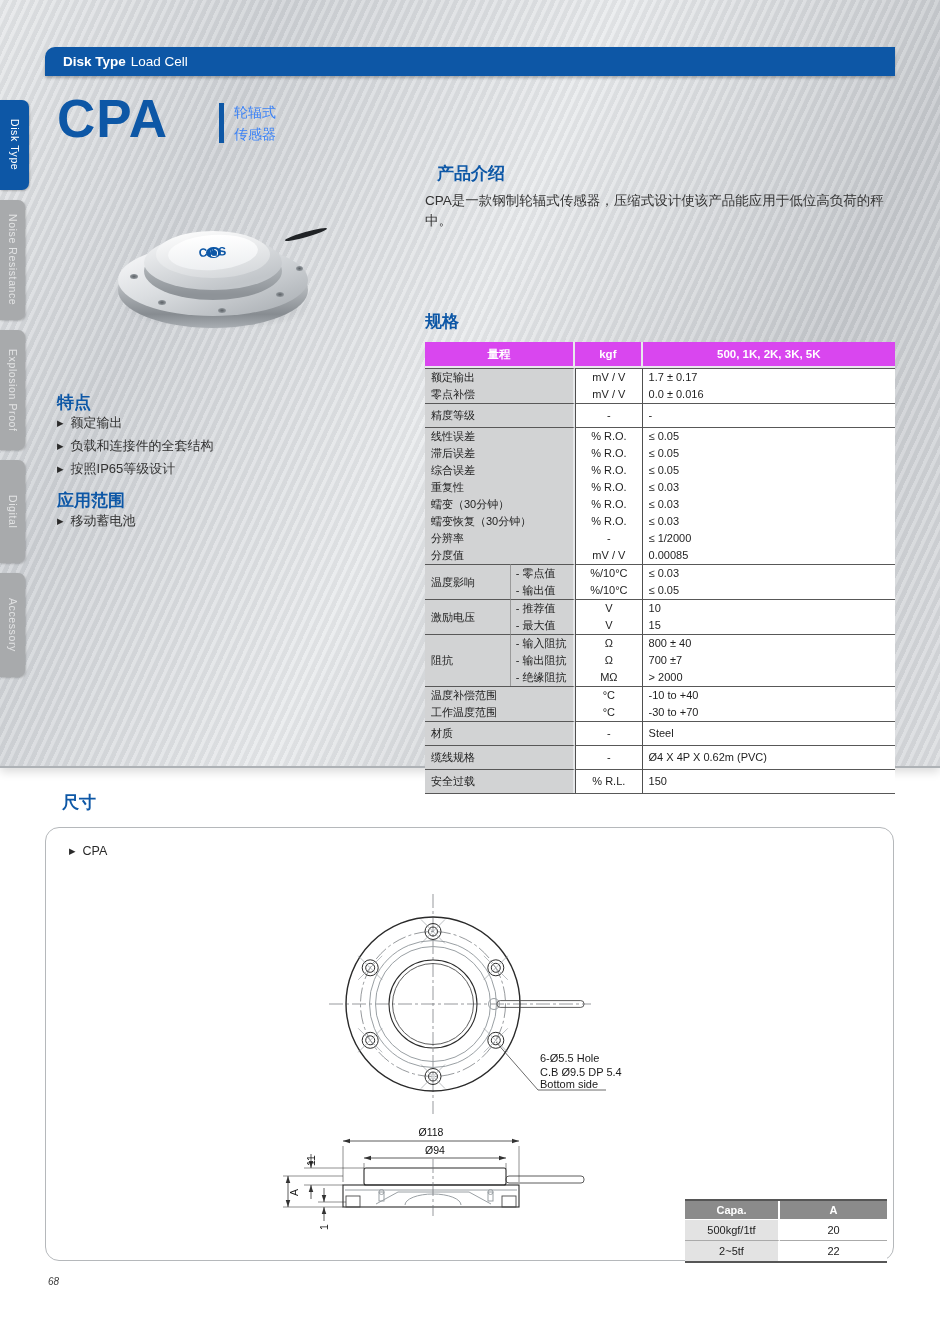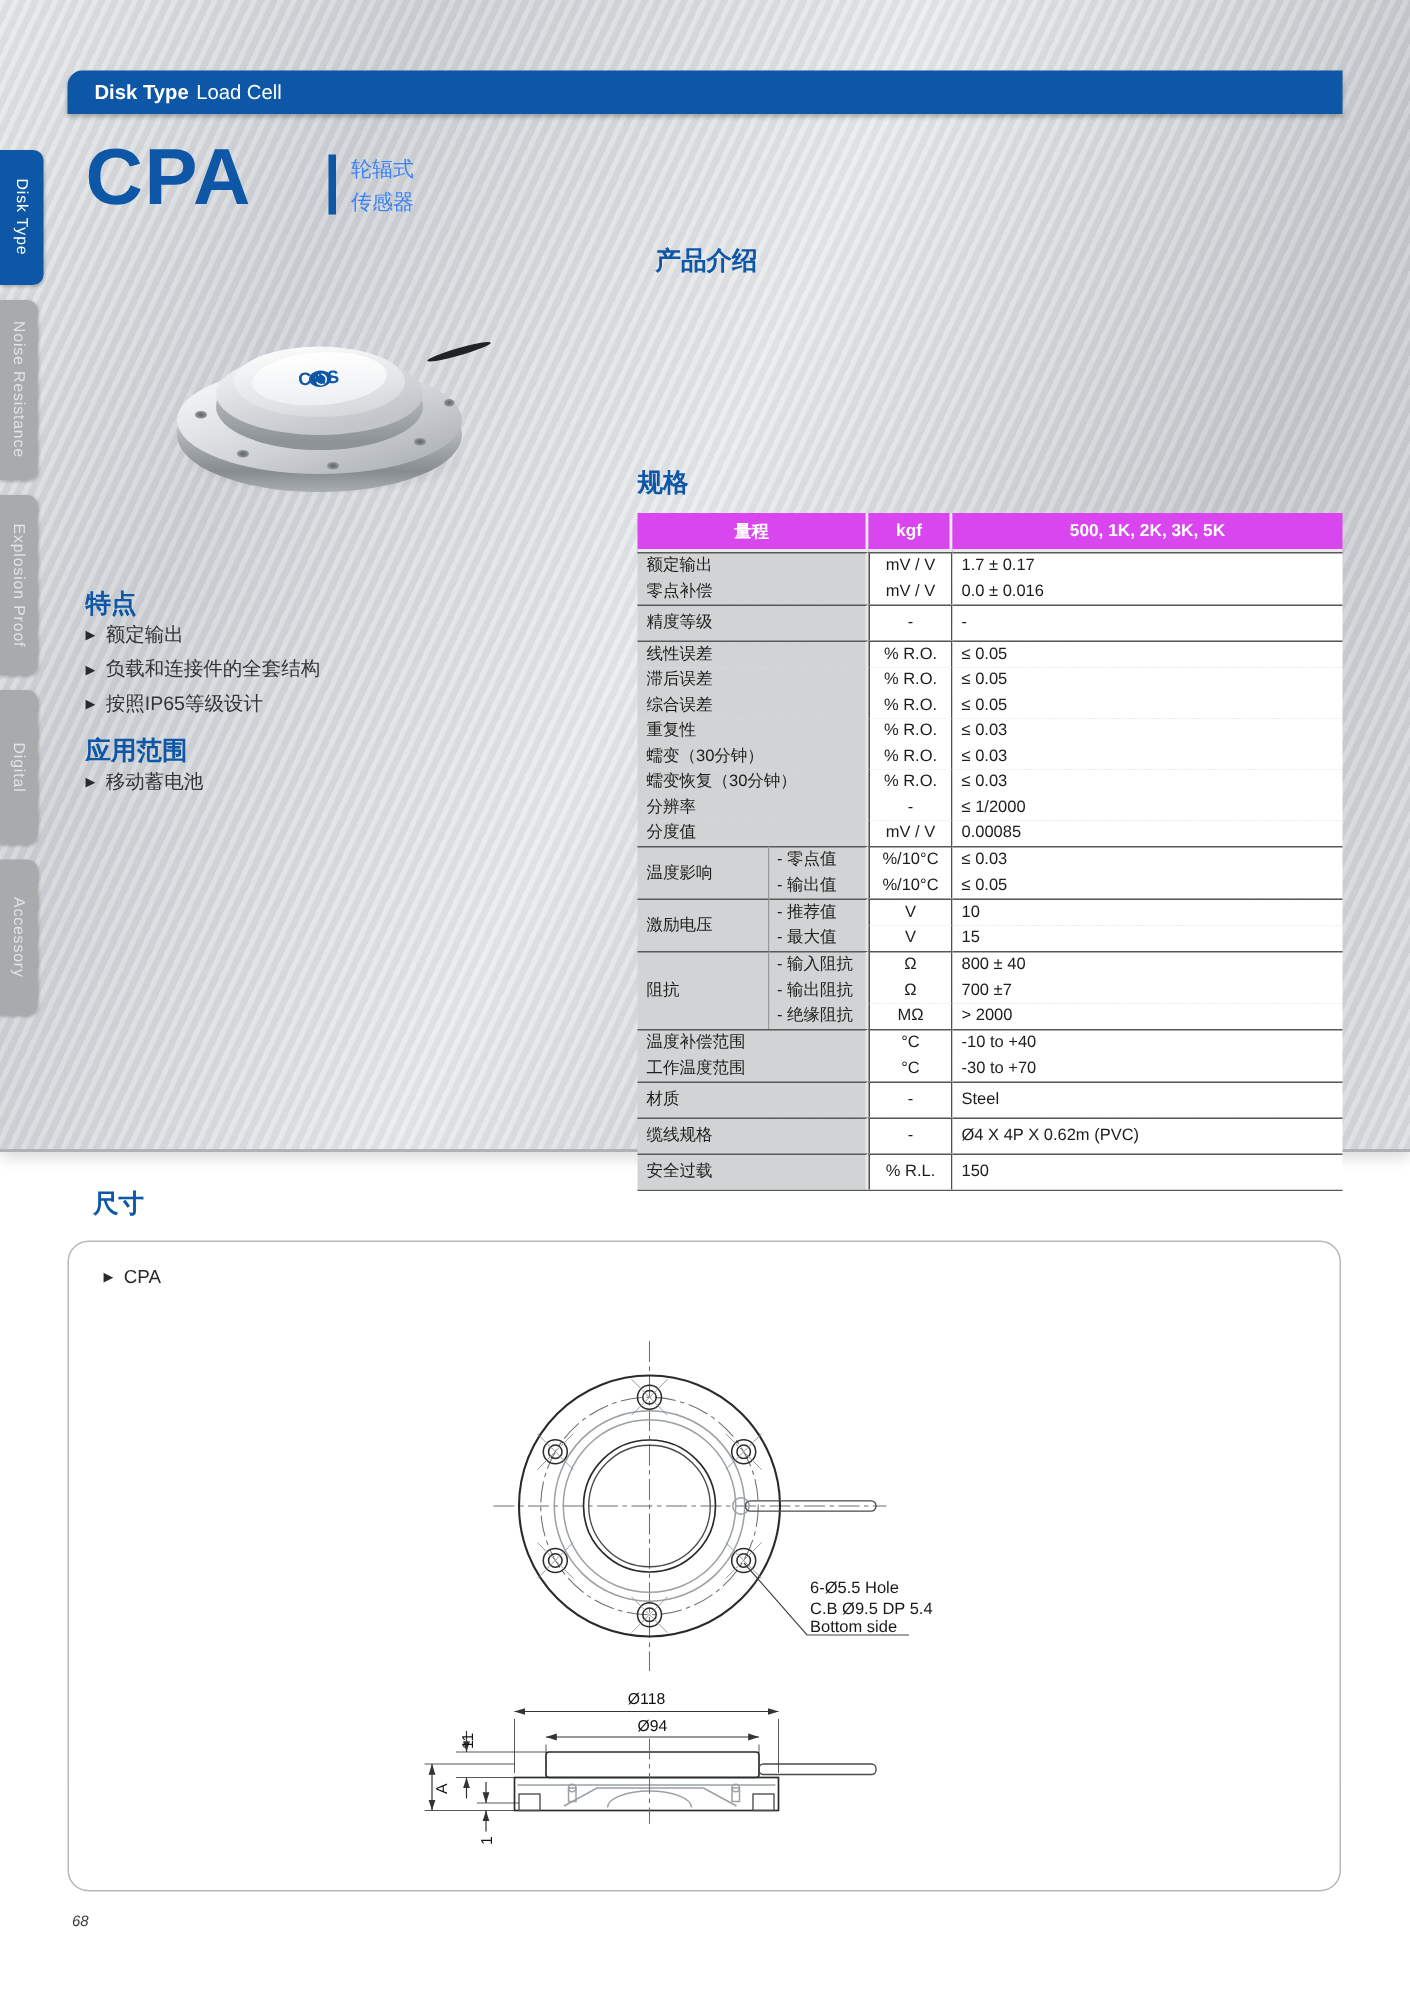--- a/index.html
+++ b/index.html
@@ -58,21 +58,21 @@
   
   .spec{position:absolute;left:425px;top:342px;width:470px;border-collapse:separate;border-spacing:0;
         font-size:11px;color:#1d1d1d;border-bottom:1.5px solid #585858;}
   .spec th{background:#d946ef;color:#fff;font-weight:600;font-size:11.5px;height:22px;
         border-right:2px solid #e7e9eb;border-bottom:2px solid #e7e9eb;text-align:center;}
   .spec th:last-child{border-right:none;}
   .spec td{height:15px;line-height:13px;padding:1px 6px;background:#fff;}
   .spec td.lbl{background:#d2d3d4;border-right:2px solid #e7e9eb;text-align:left;}
   .spec td.glbl{border-right:1px solid #9a9a9a;}
   .spec td.sub{background:#d2d3d4;padding-left:5px;}
-  .spec td.unit{text-align:center;border-left:1px solid #4f4f4f;border-right:1px solid #4f4f4f;padding:1px 2px;}
+  .spec td.unit{text-align:center;border-left:1px solid #4f4f4f;border-right:1px solid #4f4f4f;padding:1px 14px;}
   .spec td.val{text-align:left;}
   .spec tr.gstart td{border-top:1.5px solid #585858;}
   .spec tr.tall td{height:21px;}
 
   
   .dim-box{position:absolute;left:45px;top:827px;width:849px;height:434px;background:#fff;
     border:1.2px solid #b5b8bb;border-radius:14px;box-sizing:border-box;}
   .dim-label{position:absolute;left:23px;top:16px;font-size:12.5px;color:#2a2a2a;display:flex;align-items:baseline;}
   .dim-label .tri{font-size:8.5px;margin-right:7px;position:relative;top:-1px;color:#2a2a2a;}
   .dim-svg{position:absolute;left:0;top:0;}
@@ -149,20 +149,21 @@
     <div class="ph-mid2"></div>
     <div class="ph-top"></div>
     <div class="ph-cable"></div>
     <div class="ph-label">
       <div class="cas-mark"></div>
       <div class="cas-text">CAS</div>
     </div>
   </div>
 
   <div class="sec-title" style="left:425px;top:162px;margin-left:12px;">产品介绍</div>
+  <div class="intro-body">CPA是一款钢制轮辐式传感器，压缩式设计使该产品能应用于低位高负荷的秤中。</div>
 
   <div class="sec-title" style="left:57px;top:391px;">特点</div>
   <div class="feat-block" style="top:412px;">
       <div class="feat-item">
         <span class="tri">▶</span>
         <span>额定输出</span>
       </div>
       <div class="feat-item">
         <span class="tri">▶</span>
         <span>负载和连接件的全套结构</span>
@@ -424,15 +425,37 @@
         <text class="sd" transform="translate(252,368) rotate(-90)">A</text>
 
         <line class="extln" x1="300" y1="374" x2="272" y2="374"></line>
         <line class="dimln" x1="278" y1="360" x2="278" y2="374" marker-end="url(#ar)"></line>
         <line class="dimln" x1="278" y1="393" x2="278" y2="379" marker-end="url(#ar)"></line>
         <text class="sd" transform="translate(282,402) rotate(-90)">1</text>
       </g>
     </svg>
   </div>
 
+  <table class="capa">
+    <colgroup>
+        <col style="width:95px">
+        <col style="width:107px">
+      </colgroup>
+    <thead>
+      <tr>
+        <th>Capa.</th>
+        <th>A</th>
+      </tr>
+    </thead>
+    <tbody>
+        <tr>
+          <td class="c1">500kgf/1tf</td>
+          <td class="c2">20</td>
+        </tr>
+        <tr>
+          <td class="c1">2~5tf</td>
+          <td class="c2">22</td>
+        </tr>
+      </tbody>
+  </table>
 
   <div class="page-num">68</div>
 </div>
 
 </body></html>

